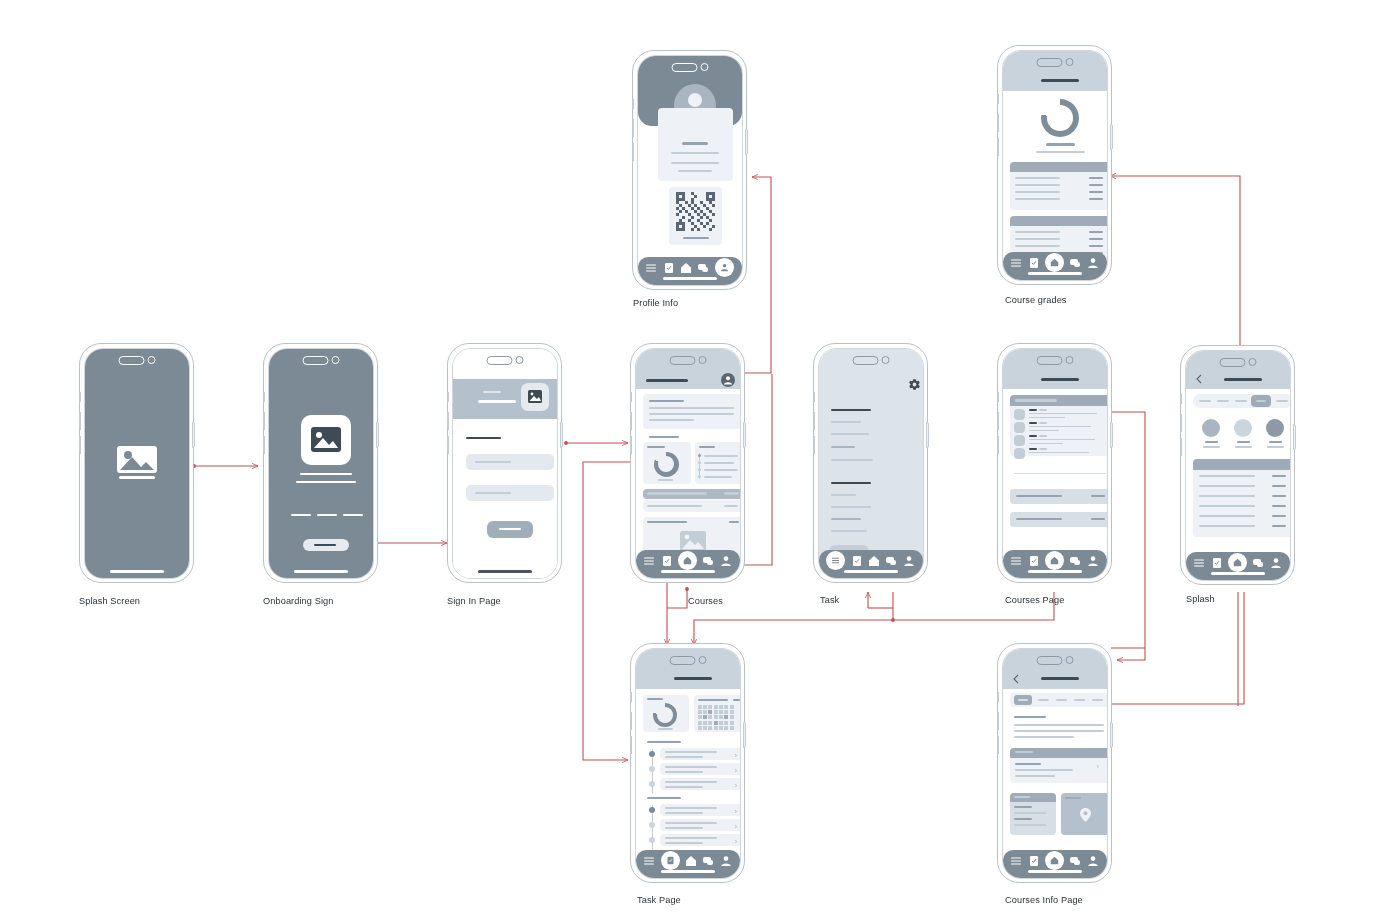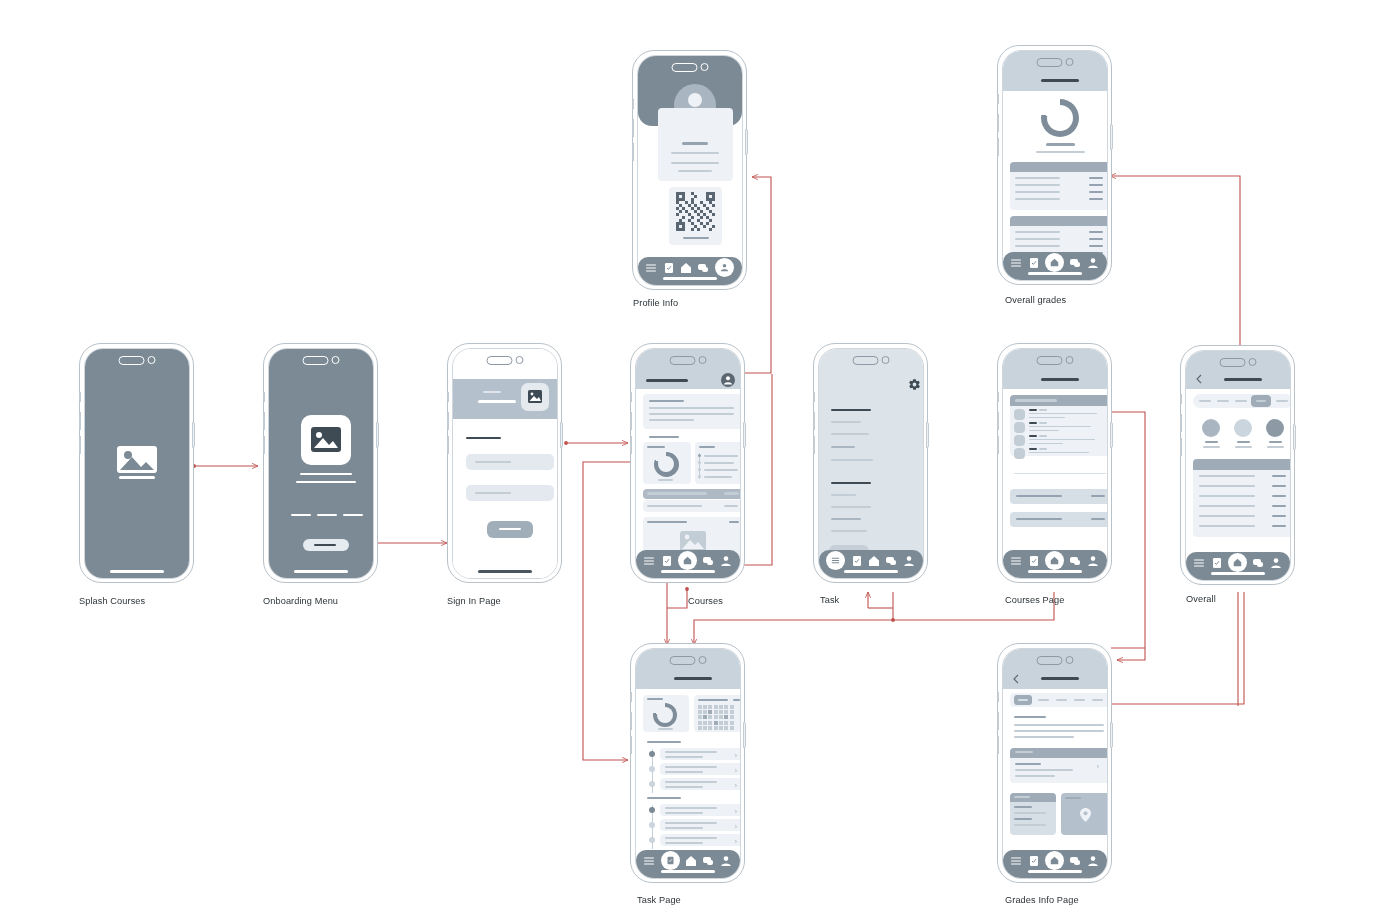--- a/index.html
+++ b/index.html
@@ -269,21 +269,21 @@
               <circle cx="11" cy="9" r="4" fill="#7b8a95"></circle>
               <path d="M3 24 L15 11 L24 21 L29 16 L37 24 Z" fill="#7b8a95"></path>
               <rect x="2" y="30" width="36" height="3" rx="1.5" fill="#ffffff"></rect>
             </svg>
           </div>
           <div class="home-bar light"></div>
         </div>
       </div>
     </div>
   </div>
-  <div class="caption" style="left:79px; top:596px;">Splash Courses</div>
+  <div class="caption" style="left:79px; top:596px;">Splash Screen</div>
 
   <div class="phone" style="left:263px; top:343px; width:115px; height:240px;">
     <div class="frame">
       <div class="btn-l1"></div>
         <div class="btn-l2"></div>
         <div class="btn-l3"></div>
         <div class="btn-r1"></div>
       <div class="frame-inner">
         <div class="screen" style="background:#7b8a95;">
           <div class="island light">
@@ -303,21 +303,21 @@
           <div class="bar c-white" style="left:22px; top:165px; width:20px; height:2.6px;"></div>
           <div class="bar c-white" style="left:48px; top:165px; width:20px; height:2.6px;"></div>
           <div class="bar c-white" style="left:74px; top:165px; width:20px; height:2.6px;"></div>
           <div class="block" style="left:34px; top:190px; width:46px; height:12px; border-radius:6px; background:#e6ebf0;"></div>
           <div class="bar c-dark" style="left:45px; top:195px; width:22px; height:2.4px;"></div>
           <div class="home-bar light"></div>
         </div>
       </div>
     </div>
   </div>
-  <div class="caption" style="left:263px; top:596px;">Onboarding Menu</div>
+  <div class="caption" style="left:263px; top:596px;">Onboarding Sign</div>
 
   <div class="phone" style="left:447px; top:343px; width:115px; height:240px;">
     <div class="frame">
       <div class="btn-l1"></div>
         <div class="btn-l2"></div>
         <div class="btn-l3"></div>
         <div class="btn-r1"></div>
       <div class="frame-inner">
         <div class="screen">
           <div class="block" style="left:0; top:30px; width:100%; height:40px; border-radius:0; background:#b4c0cb;"></div>
@@ -699,21 +699,21 @@
                   <circle cx="6" cy="3.6" r="2.3"></circle>
                   <path d="M1.2 11 C1.2 7.5 10.8 7.5 10.8 11 Z"></path>
                 </svg>
             </span>
           </div>
           <div class="home-bar light"></div>
         </div>
       </div>
     </div>
   </div>
-  <div class="caption" style="left:1186px; top:594px;">Overall</div>
+  <div class="caption" style="left:1186px; top:594px;">Splash</div>
 
   <div class="phone" style="left:632px; top:50px; width:115px; height:240px;">
     <div class="frame">
       <div class="btn-l1"></div>
         <div class="btn-l2"></div>
         <div class="btn-l3"></div>
         <div class="btn-r1"></div>
       <div class="frame-inner">
         <div class="screen">
           <div class="block" style="left:0; top:0; width:100%; height:70px; border-radius:0 0 14px 14px; background:#7b8a95;"></div>
@@ -903,21 +903,21 @@
                   <circle cx="6" cy="3.6" r="2.3"></circle>
                   <path d="M1.2 11 C1.2 7.5 10.8 7.5 10.8 11 Z"></path>
                 </svg>
             </span>
           </div>
           <div class="home-bar light"></div>
         </div>
       </div>
     </div>
   </div>
-  <div class="caption" style="left:1005px; top:295px;">Overall grades</div>
+  <div class="caption" style="left:1005px; top:295px;">Course grades</div>
 
   <div class="phone" style="left:630px; top:643px; width:115px; height:240px;">
     <div class="frame">
       <div class="btn-l1"></div>
         <div class="btn-l2"></div>
         <div class="btn-l3"></div>
         <div class="btn-r1"></div>
       <div class="frame-inner">
         <div class="screen">
           <div class="block c-head" style="left:0; top:0; width:100%; height:40px; border-radius:0;"></div>
@@ -1136,15 +1136,15 @@
                   <circle cx="6" cy="3.6" r="2.3"></circle>
                   <path d="M1.2 11 C1.2 7.5 10.8 7.5 10.8 11 Z"></path>
                 </svg>
             </span>
           </div>
           <div class="home-bar light"></div>
         </div>
       </div>
     </div>
   </div>
-  <div class="caption" style="left:1005px; top:895px;">Grades Info Page</div>
+  <div class="caption" style="left:1005px; top:895px;">Courses Info Page</div>
 
 </div>
 
 </body></html>

